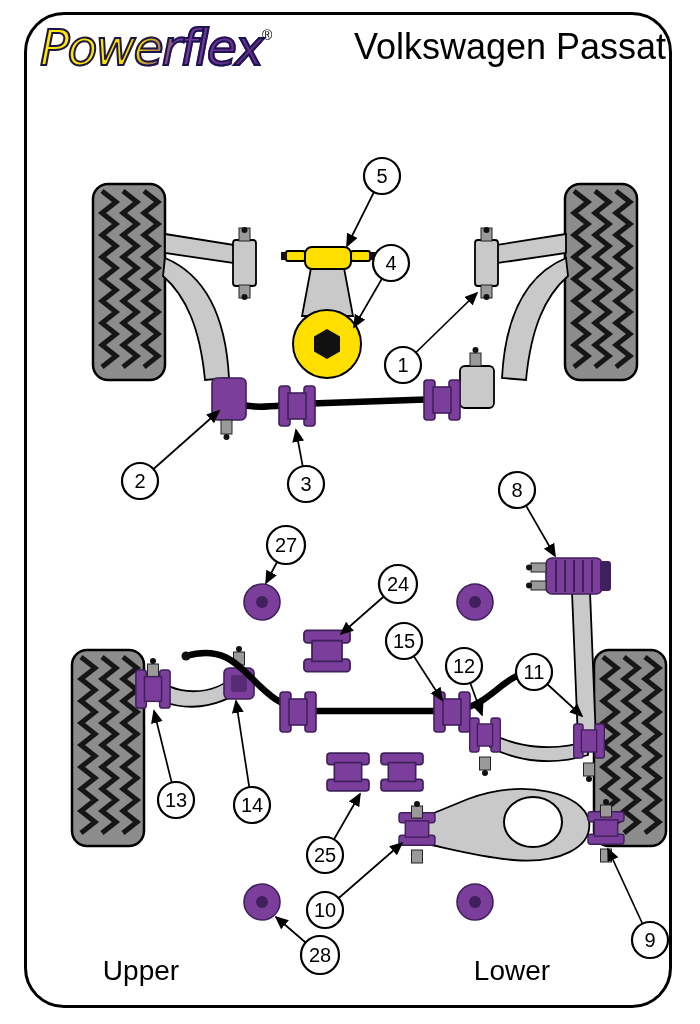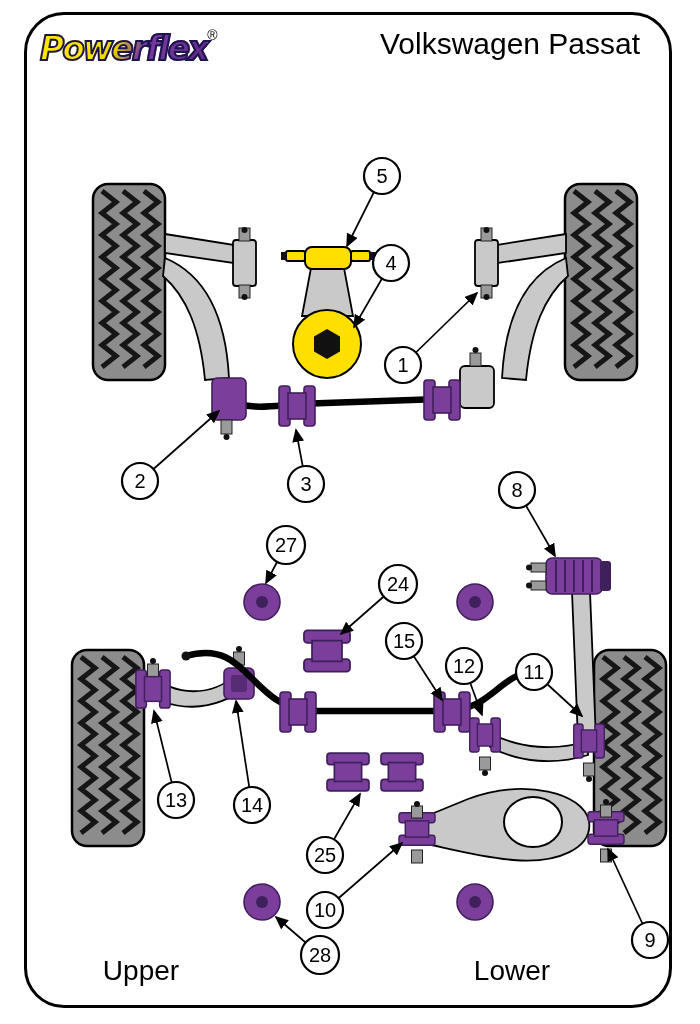--- a/index.html
+++ b/index.html
@@ -9,34 +9,34 @@
   }
   .frame{
     position:absolute;left:24px;top:12px;width:648px;height:996px;
     border:3px solid #000;border-radius:40px;box-sizing:border-box;
   }
   svg.diagram{position:absolute;left:0;top:0;width:700px;height:1024px}
   .logo{
     position:absolute;left:40px;top:20px;height:58px;z-index:5;white-space:nowrap;
   }
   .logo-text{
-    font-family:"DejaVu Sans",sans-serif;font-weight:bold;font-style:italic;
-    font-size:33px;letter-spacing:-2px;line-height:58px;
+    font-family:"DejaVu Sans",sans-serif;font-weight:normal;font-style:italic;
+    font-size:49px;letter-spacing:-2px;line-height:58px;
     background:linear-gradient(115deg,#ffe600 34%,#e8cf00 46%,#7a3aa0 60%,#5e2a85 100%);
     -webkit-background-clip:text;background-clip:text;
     color:#5e2a85;-webkit-text-fill-color:transparent;
     -webkit-text-stroke:2px #1c1550;
   }
   .logo-reg{
     font-family:"Liberation Sans",sans-serif;font-size:14px;color:#000;
     vertical-align:top;line-height:30px;
   }
   .title{
     position:absolute;left:348px;top:26px;width:324px;z-index:5;
-    text-align:center;font-size:30px;line-height:1.18;color:#000;
+    text-align:center;font-size:36px;line-height:1.18;color:#000;
   }
   
   .purple{fill:var(--bushing-purple,#7b3f9b);stroke:var(--bushing-purple-dark,#40205c);stroke-width:1.6}
   .purpledk{fill:var(--bushing-purple-dark,#40205c)}
   .ribs{stroke:var(--bushing-purple-dark,#40205c);stroke-width:2;fill:none}
   .yellowpart{fill:var(--insert-yellow,#ffdf00);stroke:#000;stroke-width:2}
   .greypart{fill:var(--part-grey,#c9c9c9);stroke:#000;stroke-width:1.8}
   .bolt{fill:#9a9a9a;stroke:#222;stroke-width:1}
   .bar{fill:none;stroke:#000;stroke-width:6.5;stroke-linecap:round}
   .cline{stroke:#000;stroke-width:1.7}

